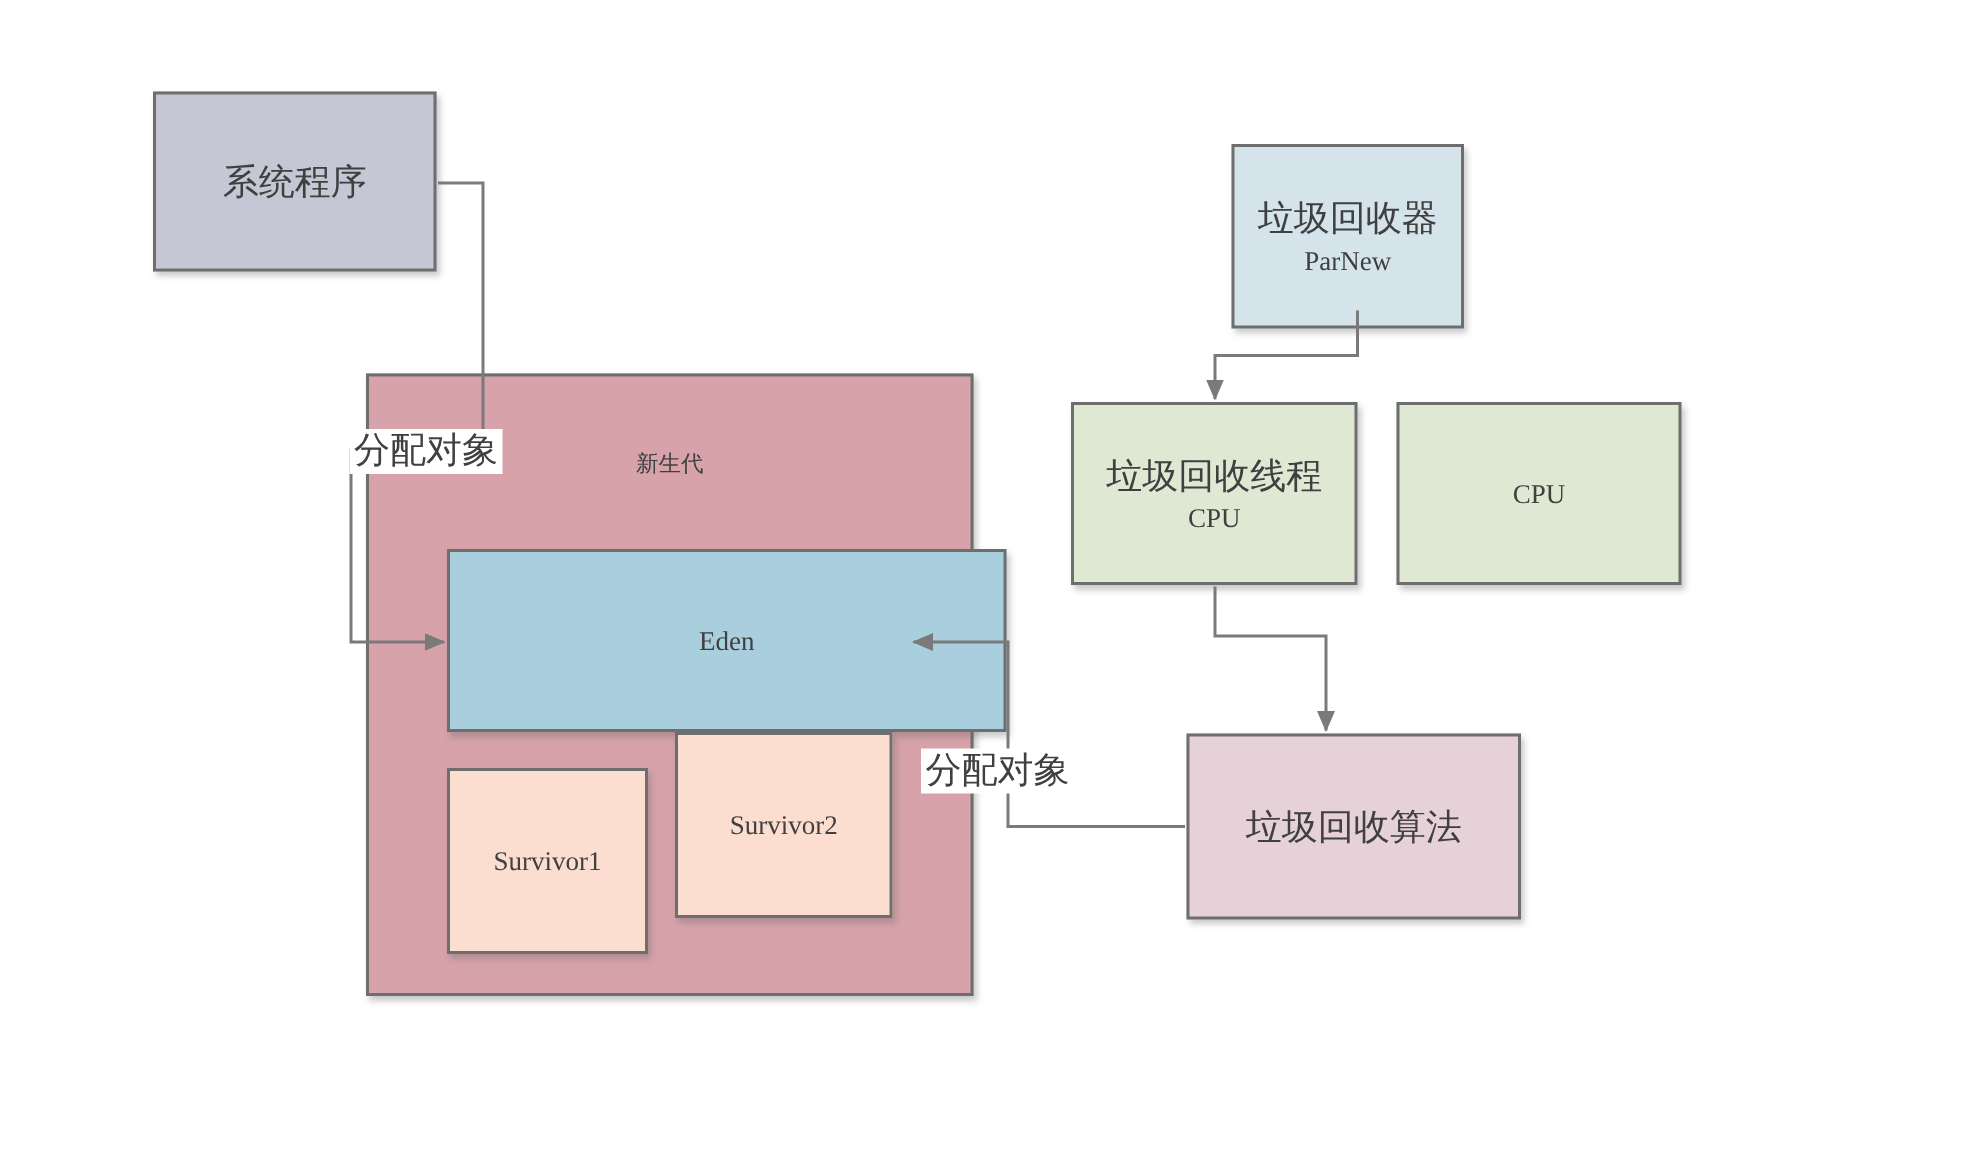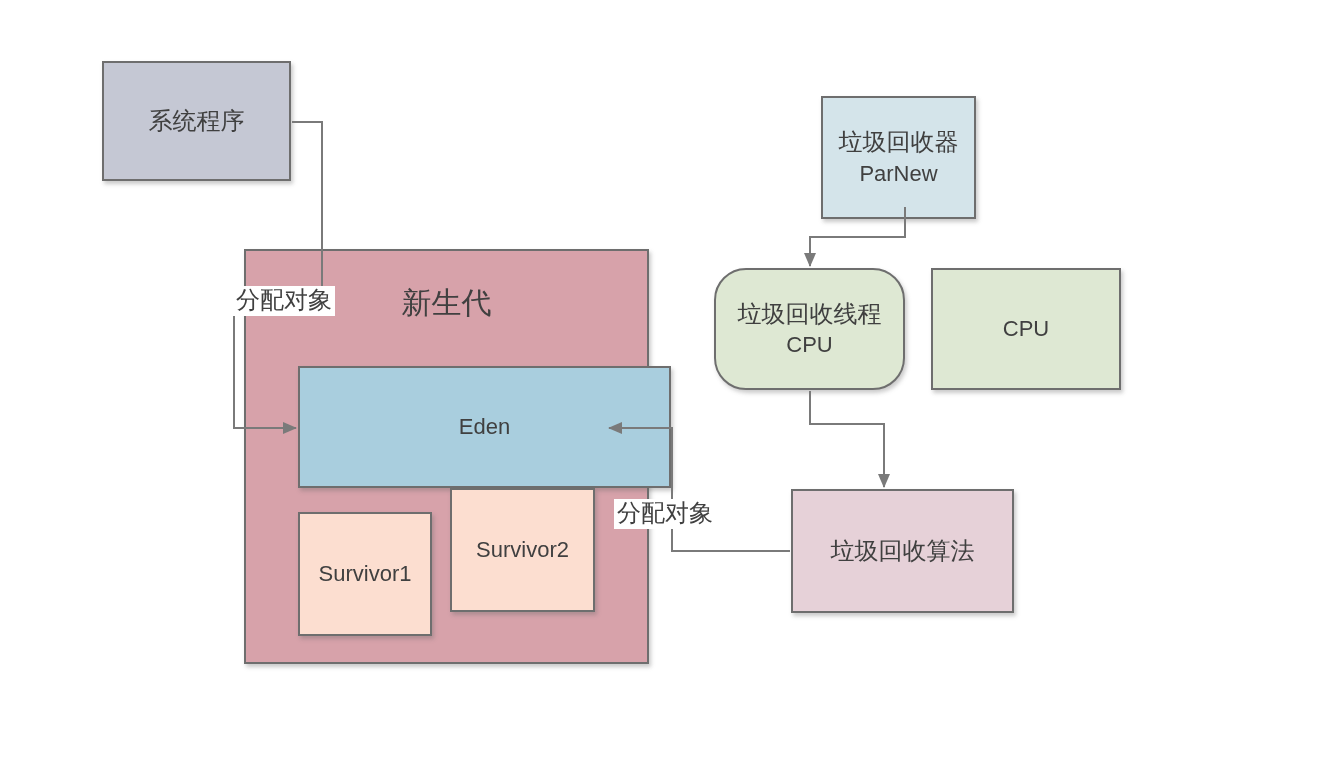--- a/index.html
+++ b/index.html
@@ -19,30 +19,30 @@
     flex-direction:column;
     align-items:center;
     justify-content:center;
     text-align:center;
     box-shadow:2px 3px 4px rgba(102,102,102,0.35);
     z-index:2;
     font-size:24px;
     line-height:1.35;
   }
   .node .latin{
-    font-family:Liberation Sans, sans-serif;
-    font-size:22px;
+    font-family:Liberation Serif, serif;
+    font-size:18px;
   }
   .node-system   {left:102px;top:61px; width:189px;height:120px;background:var(--c-system,#c5c8d4);}
   .node-parnew   {left:809px;top:96px; width:155px;height:123px;background:var(--c-parnew,#d4e4ea);margin-left:12px;}
-  .node-gcthread {left:714px;top:268px;width:191px;height:122px;background:var(--c-green,#dee8d3);border-radius:32px;}
+  .node-gcthread {left:714px;top:268px;width:191px;height:122px;background:var(--c-green,#dee8d3);}
   .node-cpu      {left:931px;top:268px;width:190px;height:122px;background:var(--c-green,#dee8d3);}
   .node-young    {left:244px;top:249px;width:405px;height:415px;background:var(--c-young,#d7a2aa);
                   justify-content:flex-start;z-index:1;}
-  .young-title   {margin-top:32px;font-size:30px;}
+  .young-title   {margin-top:48px;font-size:15px;}
   .node-eden     {left:298px;top:366px;width:373px;height:122px;background:var(--c-eden,#a9cede);}
   .node-survivor1{left:298px;top:512px;width:134px;height:124px;background:var(--c-survivor,#fcded0);}
   .node-survivor2{left:450px;top:488px;width:145px;height:124px;background:var(--c-survivor,#fcded0);}
   .node-algorithm{left:791px;top:489px;width:223px;height:124px;background:var(--c-algorithm,#e6d1d8);}
   .connectors{
     position:absolute;left:0;top:0;width:1323px;height:783px;
     z-index:3;pointer-events:none;
   }
   .connectors polyline{
     fill:none;

